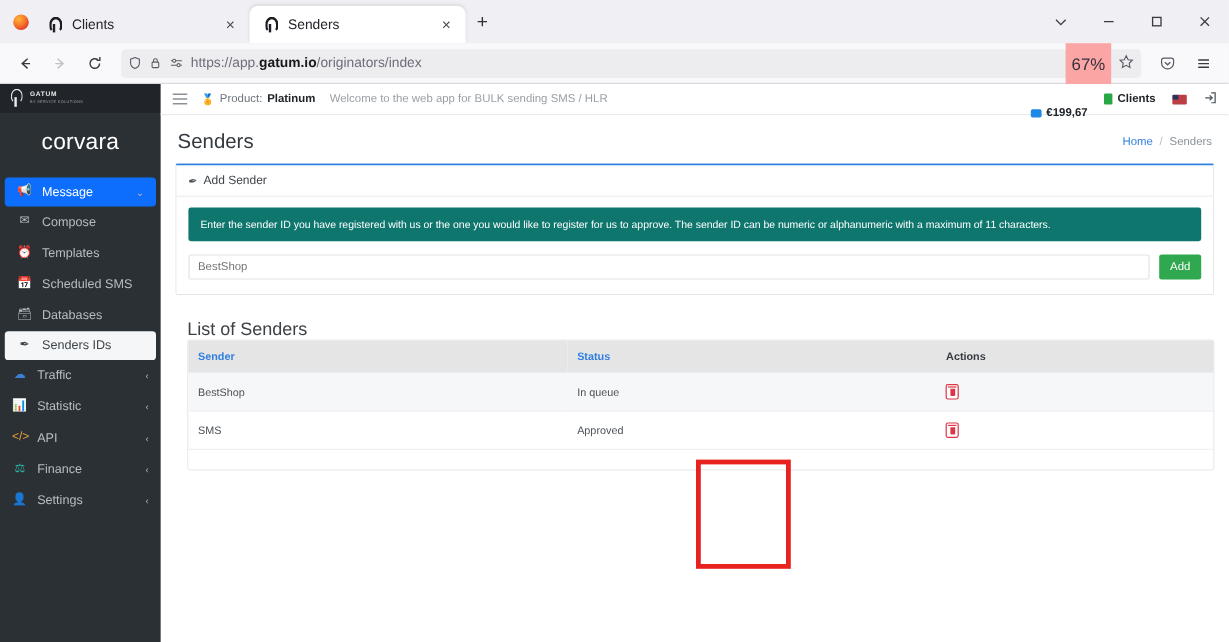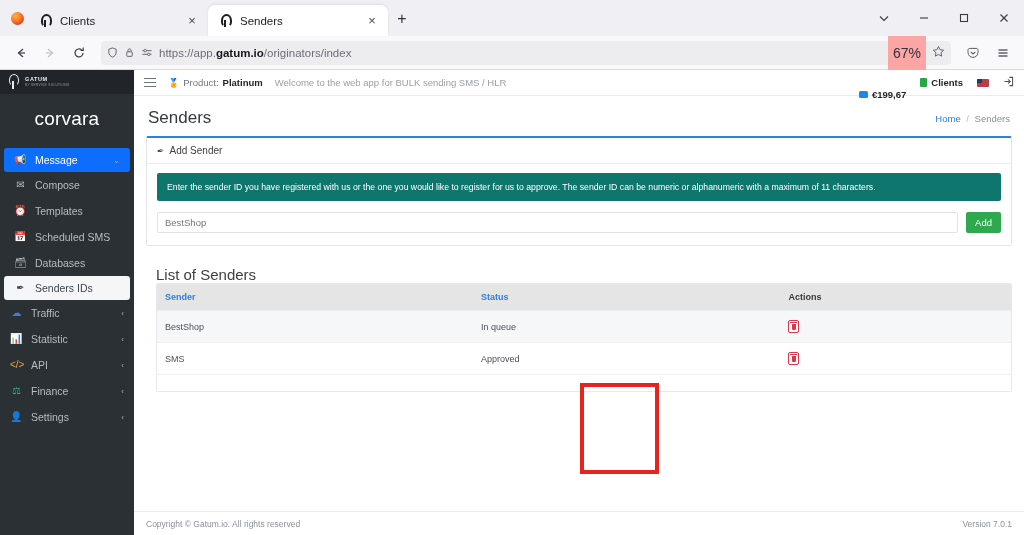--- a/index.html
+++ b/index.html
@@ -467,20 +467,16 @@
               </tr>
             </tbody>
           </table>
           <div class="table-foot"></div>
         </div>
 
       </div>
 
       <div class="highlight-box"></div>
 
-      <div class="footer">
-        <span>Copyright © Gatum.io. All rights reserved</span>
-        <span class="ver">Version 7.0.1</span>
-      </div>
 
     </div>
   </div>
 </div>
 
 </body></html>

